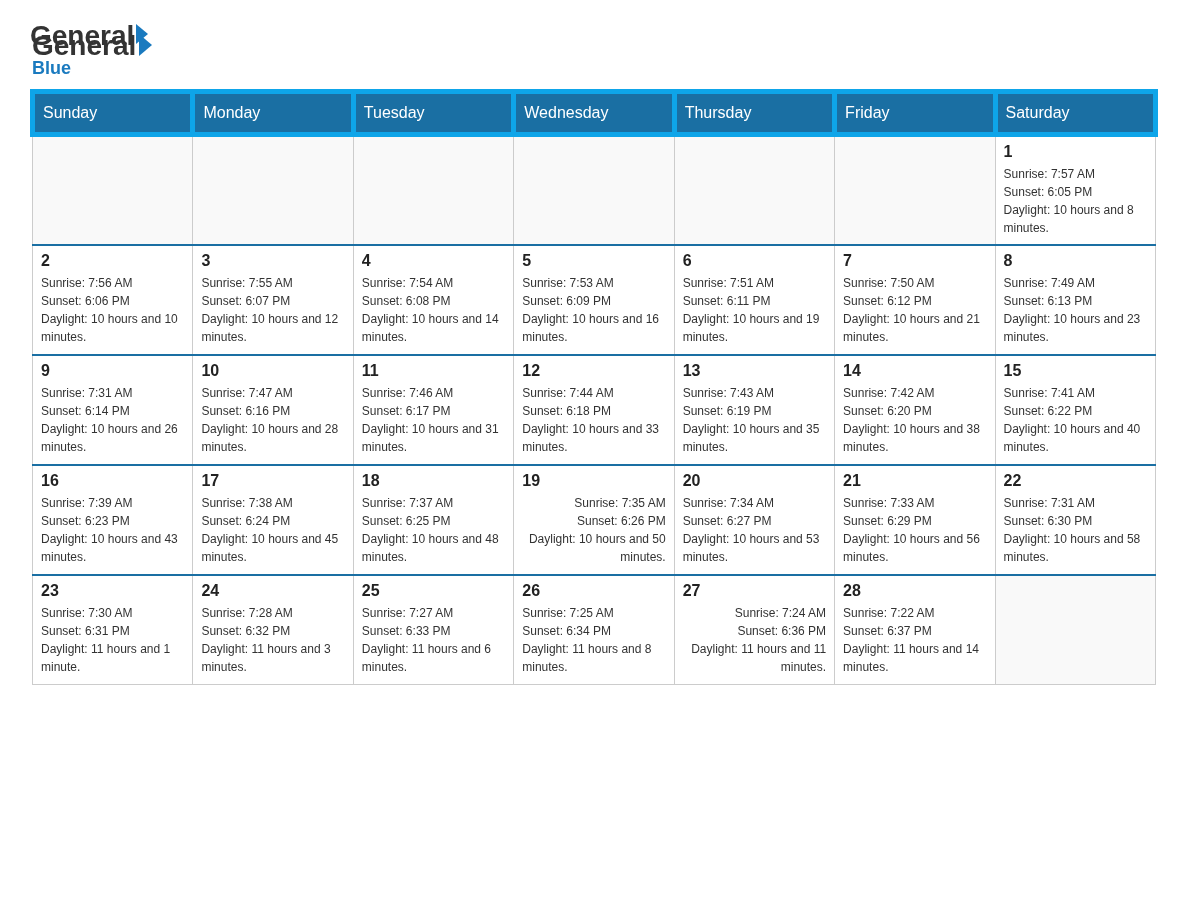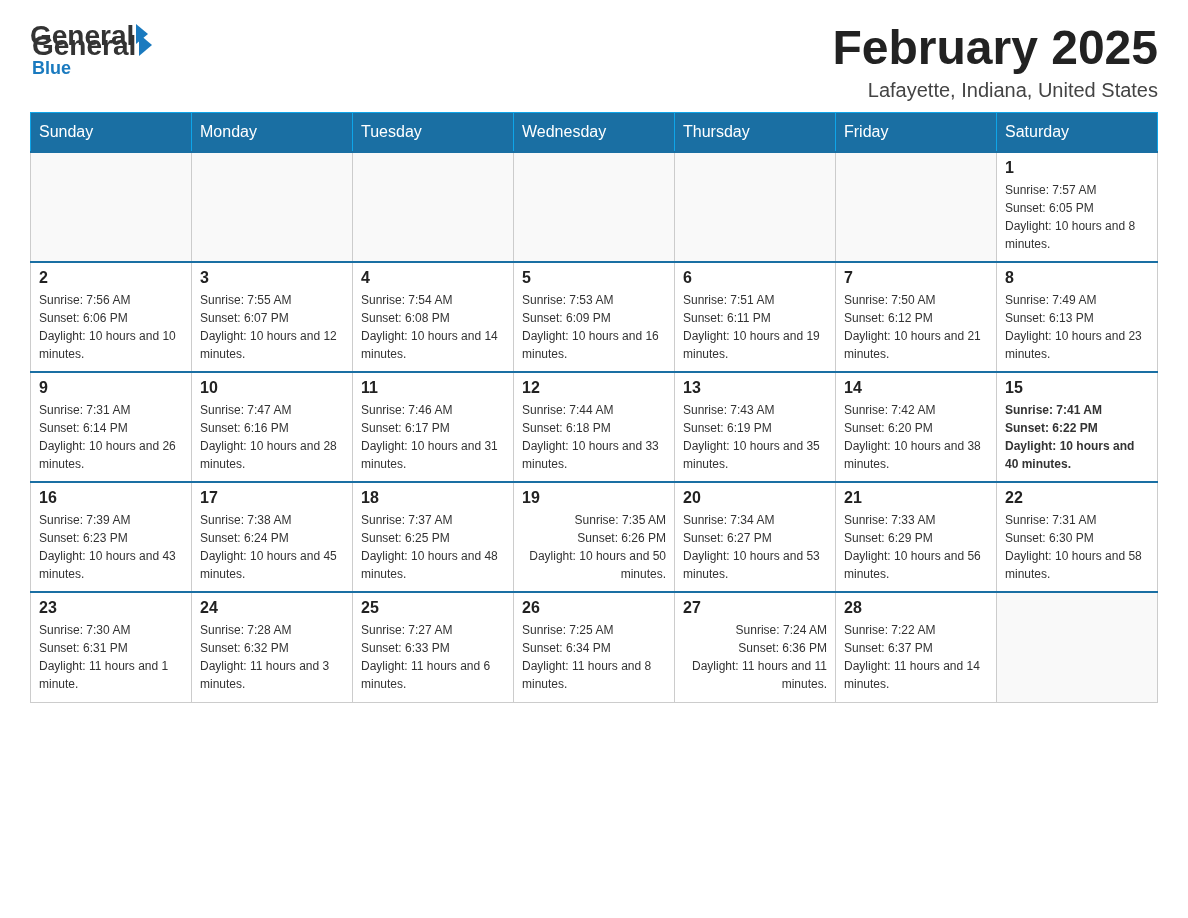--- a/index.html
+++ b/index.html
@@ -63,21 +63,21 @@
       border-collapse: collapse;
       margin-top: 10px;
     }
     .calendar th {
       background: #1a6fa3;
       color: #fff;
       font-size: 16px;
       font-weight: normal;
       padding: 10px 8px;
       text-align: left;
-      border: 1px solid #0ea5e9;
+      border: 5px solid #0ea5e9;
     }
     .calendar td {
       vertical-align: top;
       border: 1px solid #ccc;
       padding: 6px 8px;
       width: 14.28%;
       min-height: 110px;
       height: 110px;
     }
     .calendar tr:first-child td {
@@ -110,24 +110,20 @@
       <span class="logo-general">General</span>
       <span class="logo-arrow"></span>
       <br>
     </div>
     <div style="display:flex; align-items:center; margin-top:-22px; margin-left:2px;">
       <span style="font-size:28px;font-weight:bold;color:#333;">General</span>
       <span style="width:0;height:0;border-left:13px solid #1a7abf;border-top:11px solid transparent;border-bottom:11px solid transparent;margin-left:3px;margin-top:-2px;"></span>
     </div>
     <div class="logo-underline">Blue</div>
   </div>
-  <div class="title-area">
-    <div class="month-title">February 2025</div>
-    <div class="location">Lafayette, Indiana, United States</div>
-  </div>
 </div>
 
 <table class="calendar">
   <thead>
     <tr>
     <th>Sunday</th>
         <th>Monday</th>
         <th>Tuesday</th>
         <th>Wednesday</th>
         <th>Thursday</th>
@@ -226,21 +222,21 @@
 Daylight: 10 hours and 35 minutes.</div>
         </td>
         <td>
           <div class="day-number">14</div>
           <div class="day-info" style="white-space: pre-line;">Sunrise: 7:42 AM
 Sunset: 6:20 PM
 Daylight: 10 hours and 38 minutes.</div>
         </td>
         <td>
           <div class="day-number">15</div>
-          <div class="day-info" style="white-space: pre-line; font-weight: bold;">Sunrise: 7:41 AM
+          <div class="day-info" style="white-space: pre-line;">Sunrise: 7:41 AM
 Sunset: 6:22 PM
 Daylight: 10 hours and 40 minutes.</div>
         </td>
       </tr>
       <tr>
         <td>
           <div class="day-number">16</div>
           <div class="day-info" style="white-space: pre-line;">Sunrise: 7:39 AM
 Sunset: 6:23 PM
 Daylight: 10 hours and 43 minutes.</div>

